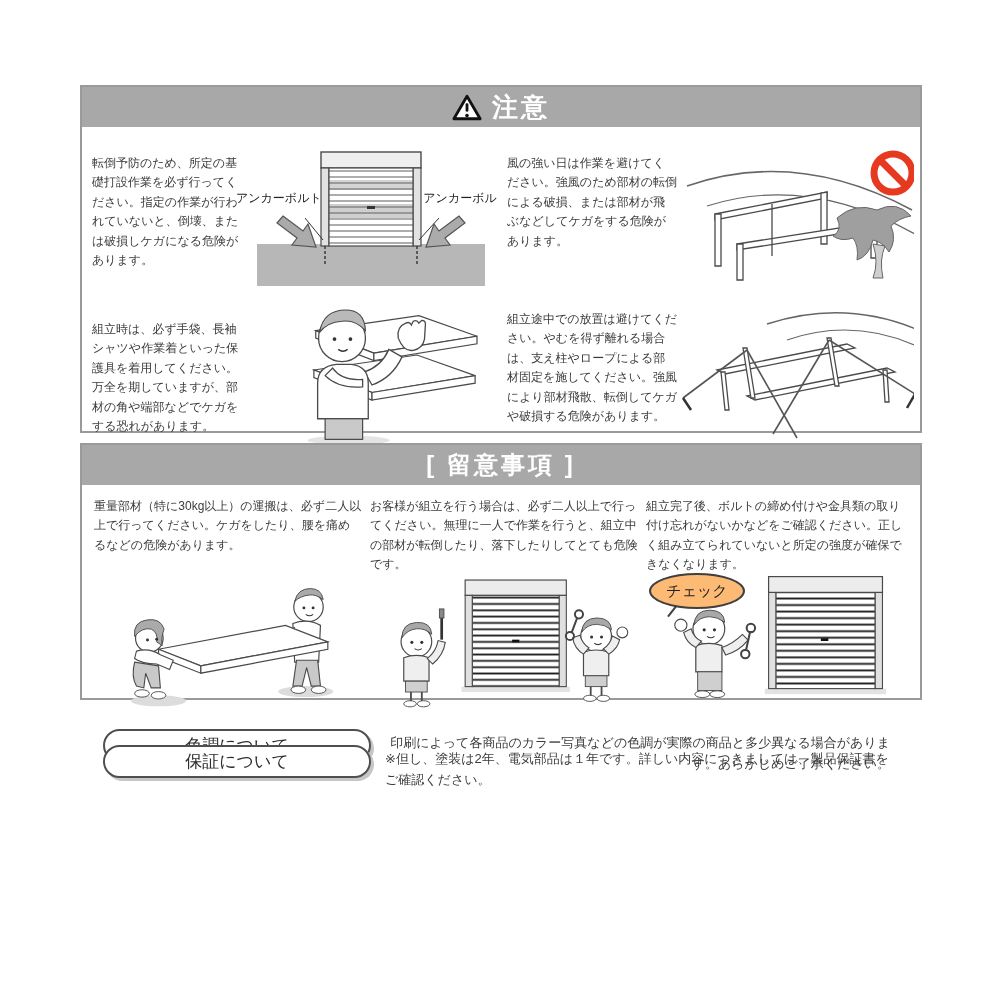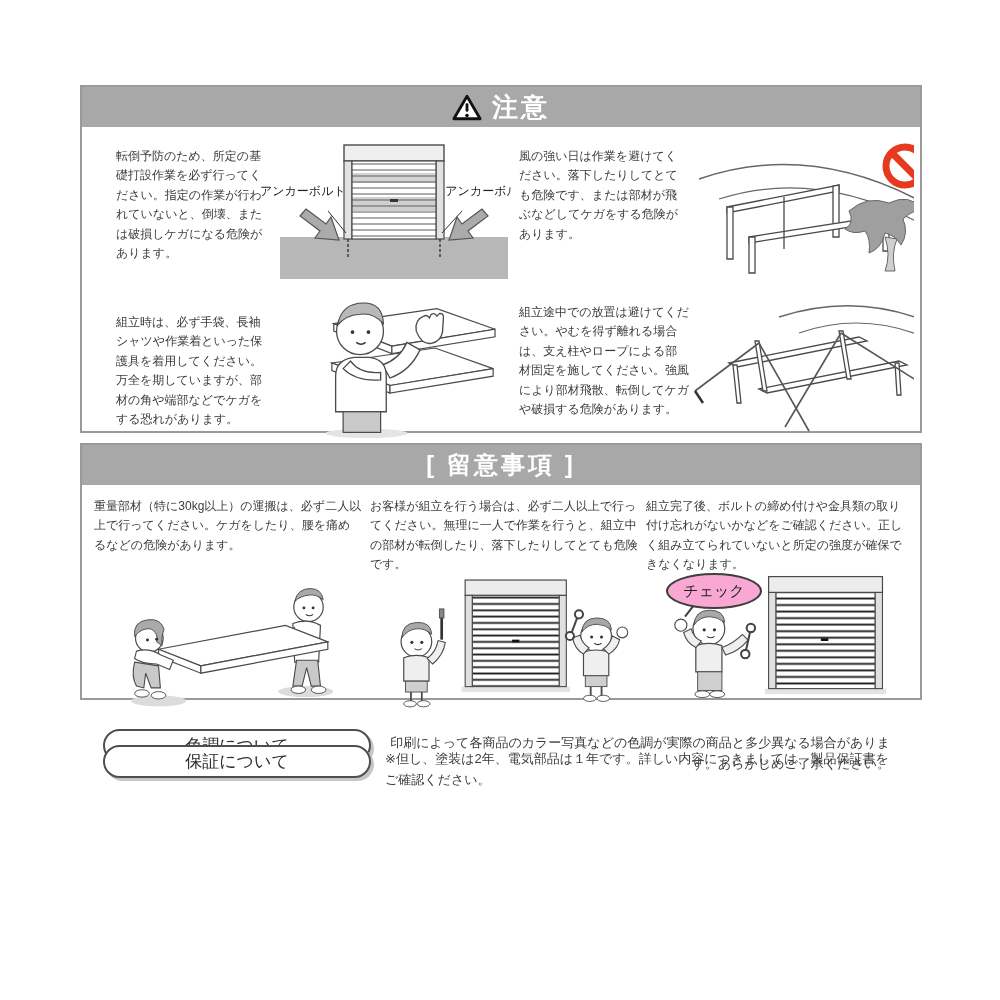--- a/index.html
+++ b/index.html
@@ -5,42 +5,42 @@
   html,body{margin:0;padding:0;background:#fff;}
   body{font-family:"Liberation Sans","DejaVu Sans",sans-serif;color:#3b3b3b;}
   .page{position:relative;width:1000px;height:980px;background:#fff;overflow:hidden;}
 
   .box{position:absolute;left:80px;width:842px;background:#fff;border:2px solid #9a9a9a;box-sizing:border-box;}
   .box-header{height:40px;background:#a8a8a8;display:flex;align-items:center;justify-content:center;gap:10px;}
   .box-title{margin:0;color:#fff;font-size:26px;font-weight:bold;letter-spacing:3px;line-height:1;}
   .warn-tri{width:30px;height:27px;}
 
   .caution{top:85px;height:348px;}
-  .caution-grid{display:grid;grid-template-columns:1fr 1fr;grid-template-rows:148px 152px;padding:12px 6px 0 10px;column-gap:8px;margin-left:24px;}
+  .caution-grid{display:grid;grid-template-columns:1fr 1fr;grid-template-rows:148px 152px;padding:19px 6px 0 10px;column-gap:8px;}
   .cell{display:flex;overflow:hidden;}
   .note-text{margin:0;font-size:12px;line-height:1.62;padding-top:8px;}
   .t1{width:150px;flex:none;}
   .t2{width:170px;flex:none;}
   .t3{width:152px;flex:none;padding-top:26px;}
   .t4{width:170px;flex:none;padding-top:16px;}
   .illus{flex:1;position:relative;display:flex;align-items:flex-start;justify-content:center;}
   .illus.right{justify-content:flex-end;}
   .illus.mid{align-items:center;}
 
   .anchor-label{position:absolute;top:44px;font-size:12px;color:#222;white-space:nowrap;z-index:2;}
   .anchor-label.left{left:-6px;}
   .anchor-label.right{right:-10px;}
 
   .notes{top:443px;height:257px;}
   .notes-grid{display:grid;grid-template-columns:1fr 1fr 1fr;column-gap:8px;padding:10px 12px 2px 12px;}
   .ncol{display:flex;flex-direction:column;}
   .ncol .note-text{padding-top:2px;height:74px;}
   .n-illus{flex:1;position:relative;display:flex;align-items:center;justify-content:center;}
 
-  .bubble{position:absolute;left:20px;top:2px;width:92px;height:32px;border:2px solid #3f3f3f;border-radius:50%;background:#f9a8d4;display:flex;align-items:center;justify-content:center;font-size:15px;color:#222;z-index:2;}
+  .bubble{position:absolute;left:3px;top:2px;width:92px;height:32px;border:2px solid #3f3f3f;border-radius:50%;background:#fdba74;display:flex;align-items:center;justify-content:center;font-size:15px;color:#222;z-index:2;}
   .bubble::after{content:"";position:absolute;left:20px;bottom:-11px;width:2px;height:13px;background:#3f3f3f;transform:rotate(38deg);}
 
   .footer-row{position:absolute;left:103px;display:flex;gap:14px;}
   .fr1{top:729px;text-align:right;}
   .fr2{top:745px;}
   .capsule{width:264px;height:29px;flex:none;border:2.5px solid #4f4f4f;border-radius:18px;background:#fff;display:flex;align-items:center;justify-content:center;font-size:17px;color:#2b2b2b;box-shadow:3px 3px 0 #c6c6c6;}
   .footer-text{width:505px;font-size:13px;line-height:1.62;padding-top:3px;}
   .footer-text p{margin:0;}
 </style>
 </head>
@@ -84,21 +84,21 @@
             <line x1="174" y1="100" x2="174" y2="118" stroke="#333" stroke-width="1.4" stroke-dasharray="3,2"></line>
             <line x1="62" y1="72" x2="80" y2="94" stroke="#333" stroke-width="1"></line>
             <line x1="196" y1="72" x2="176" y2="94" stroke="#333" stroke-width="1"></line>
             <path d="M40,70 l20,15 5,-7 8,23 -24,-2 5,-7 -20,-15 z" fill="#ababab" stroke="#555" stroke-width="1.2"></path>
             <path d="M216,70 l-20,15 -5,-7 -8,23 24,-2 -5,-7 20,-15 z" fill="#ababab" stroke="#555" stroke-width="1.2"></path>
           </svg>
         </div>
       </div>
 
       <div class="cell">
-        <p class="note-text t2">風の強い日は作業を避けてください。落下したりしてとても危険です、または部材が飛ぶなどしてケガをする危険があります。</p>
+        <p class="note-text t2">風の強い日は作業を避けてください。強風のため部材の転倒による破損、または部材が飛ぶなどしてケガをする危険があります。</p>
         <div class="illus right">
           <svg width="250" height="142" viewBox="0 0 250 142">
             <path d="M10,40 Q120,2 235,64" fill="none" stroke="#666" stroke-width="1.6"></path>
             <path d="M30,60 Q130,28 238,88" fill="none" stroke="#666" stroke-width="1.2"></path>
             <g stroke="#4a4a4a" stroke-width="1.3" fill="#fff">
               <polygon points="38,68 150,46 150,52 38,74"></polygon>
               <polygon points="38,68 38,120 44,120 44,68"></polygon>
               <polygon points="144,47 144,98 150,98 150,46"></polygon>
               <polygon points="60,98 200,76 200,82 60,104"></polygon>
               <polygon points="60,98 60,134 66,134 66,98"></polygon>

